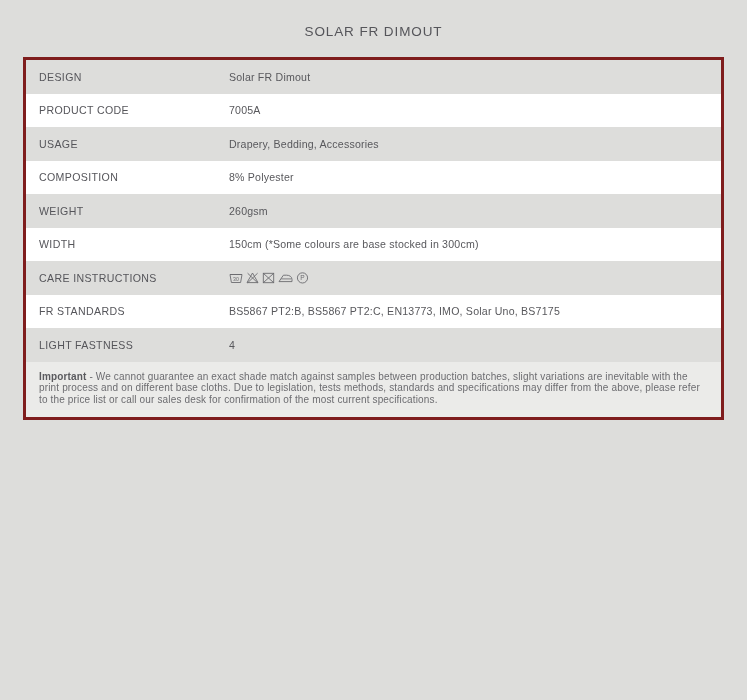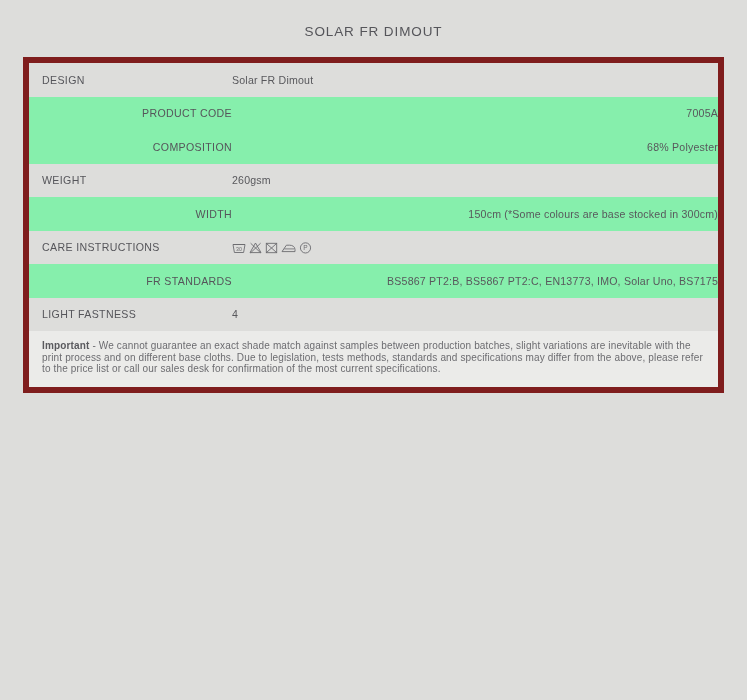--- a/index.html
+++ b/index.html
@@ -31,36 +31,36 @@
     font-weight: 400;
     line-height: 16px;
   }
 
   .spec-card {
     position: absolute;
     left: 23px;
     top: 57px;
     width: 701px;
     box-sizing: border-box;
-    border: 6px solid #7f1d1d;
+    border: 3px solid #7f1d1d;
     background: #ebebe9;
     overflow: hidden;
   }
 
   .spec-table {
     width: 100%;
     border-collapse: collapse;
     table-layout: fixed;
   }
 
   .spec-table tr {
     height: 33.5px;
   }
   .spec-table tr.odd  { background: #dddddb; }
-  .spec-table tr.even { background: #86efac; text-align: right; }
+  .spec-table tr.even { background: #ffffff; }
 
   .spec-table td {
     padding: 0;
     vertical-align: middle;
     color: #55555a;
     font-size: 10.6px;
     letter-spacing: 0.35px;
   }
 
   td.cell-label {
@@ -111,24 +111,28 @@
         <tr class="odd">
           <td class="cell-label">DESIGN</td>
           <td class="cell-value">Solar FR Dimout</td>
         </tr>
 
         <tr class="even">
           <td class="cell-label">PRODUCT CODE</td>
           <td class="cell-value">7005A</td>
         </tr>
 
+        <tr class="odd">
+          <td class="cell-label">USAGE</td>
+          <td class="cell-value">Drapery, Bedding, Accessories</td>
+        </tr>
 
         <tr class="even">
           <td class="cell-label">COMPOSITION</td>
-          <td class="cell-value">68% Polyester</td>
+          <td class="cell-value">8% Polyester</td>
         </tr>
 
         <tr class="odd">
           <td class="cell-label">WEIGHT</td>
           <td class="cell-value">260gsm</td>
         </tr>
 
         <tr class="even">
           <td class="cell-label">WIDTH</td>
           <td class="cell-value">150cm (*Some colours are base stocked in 300cm)</td>

